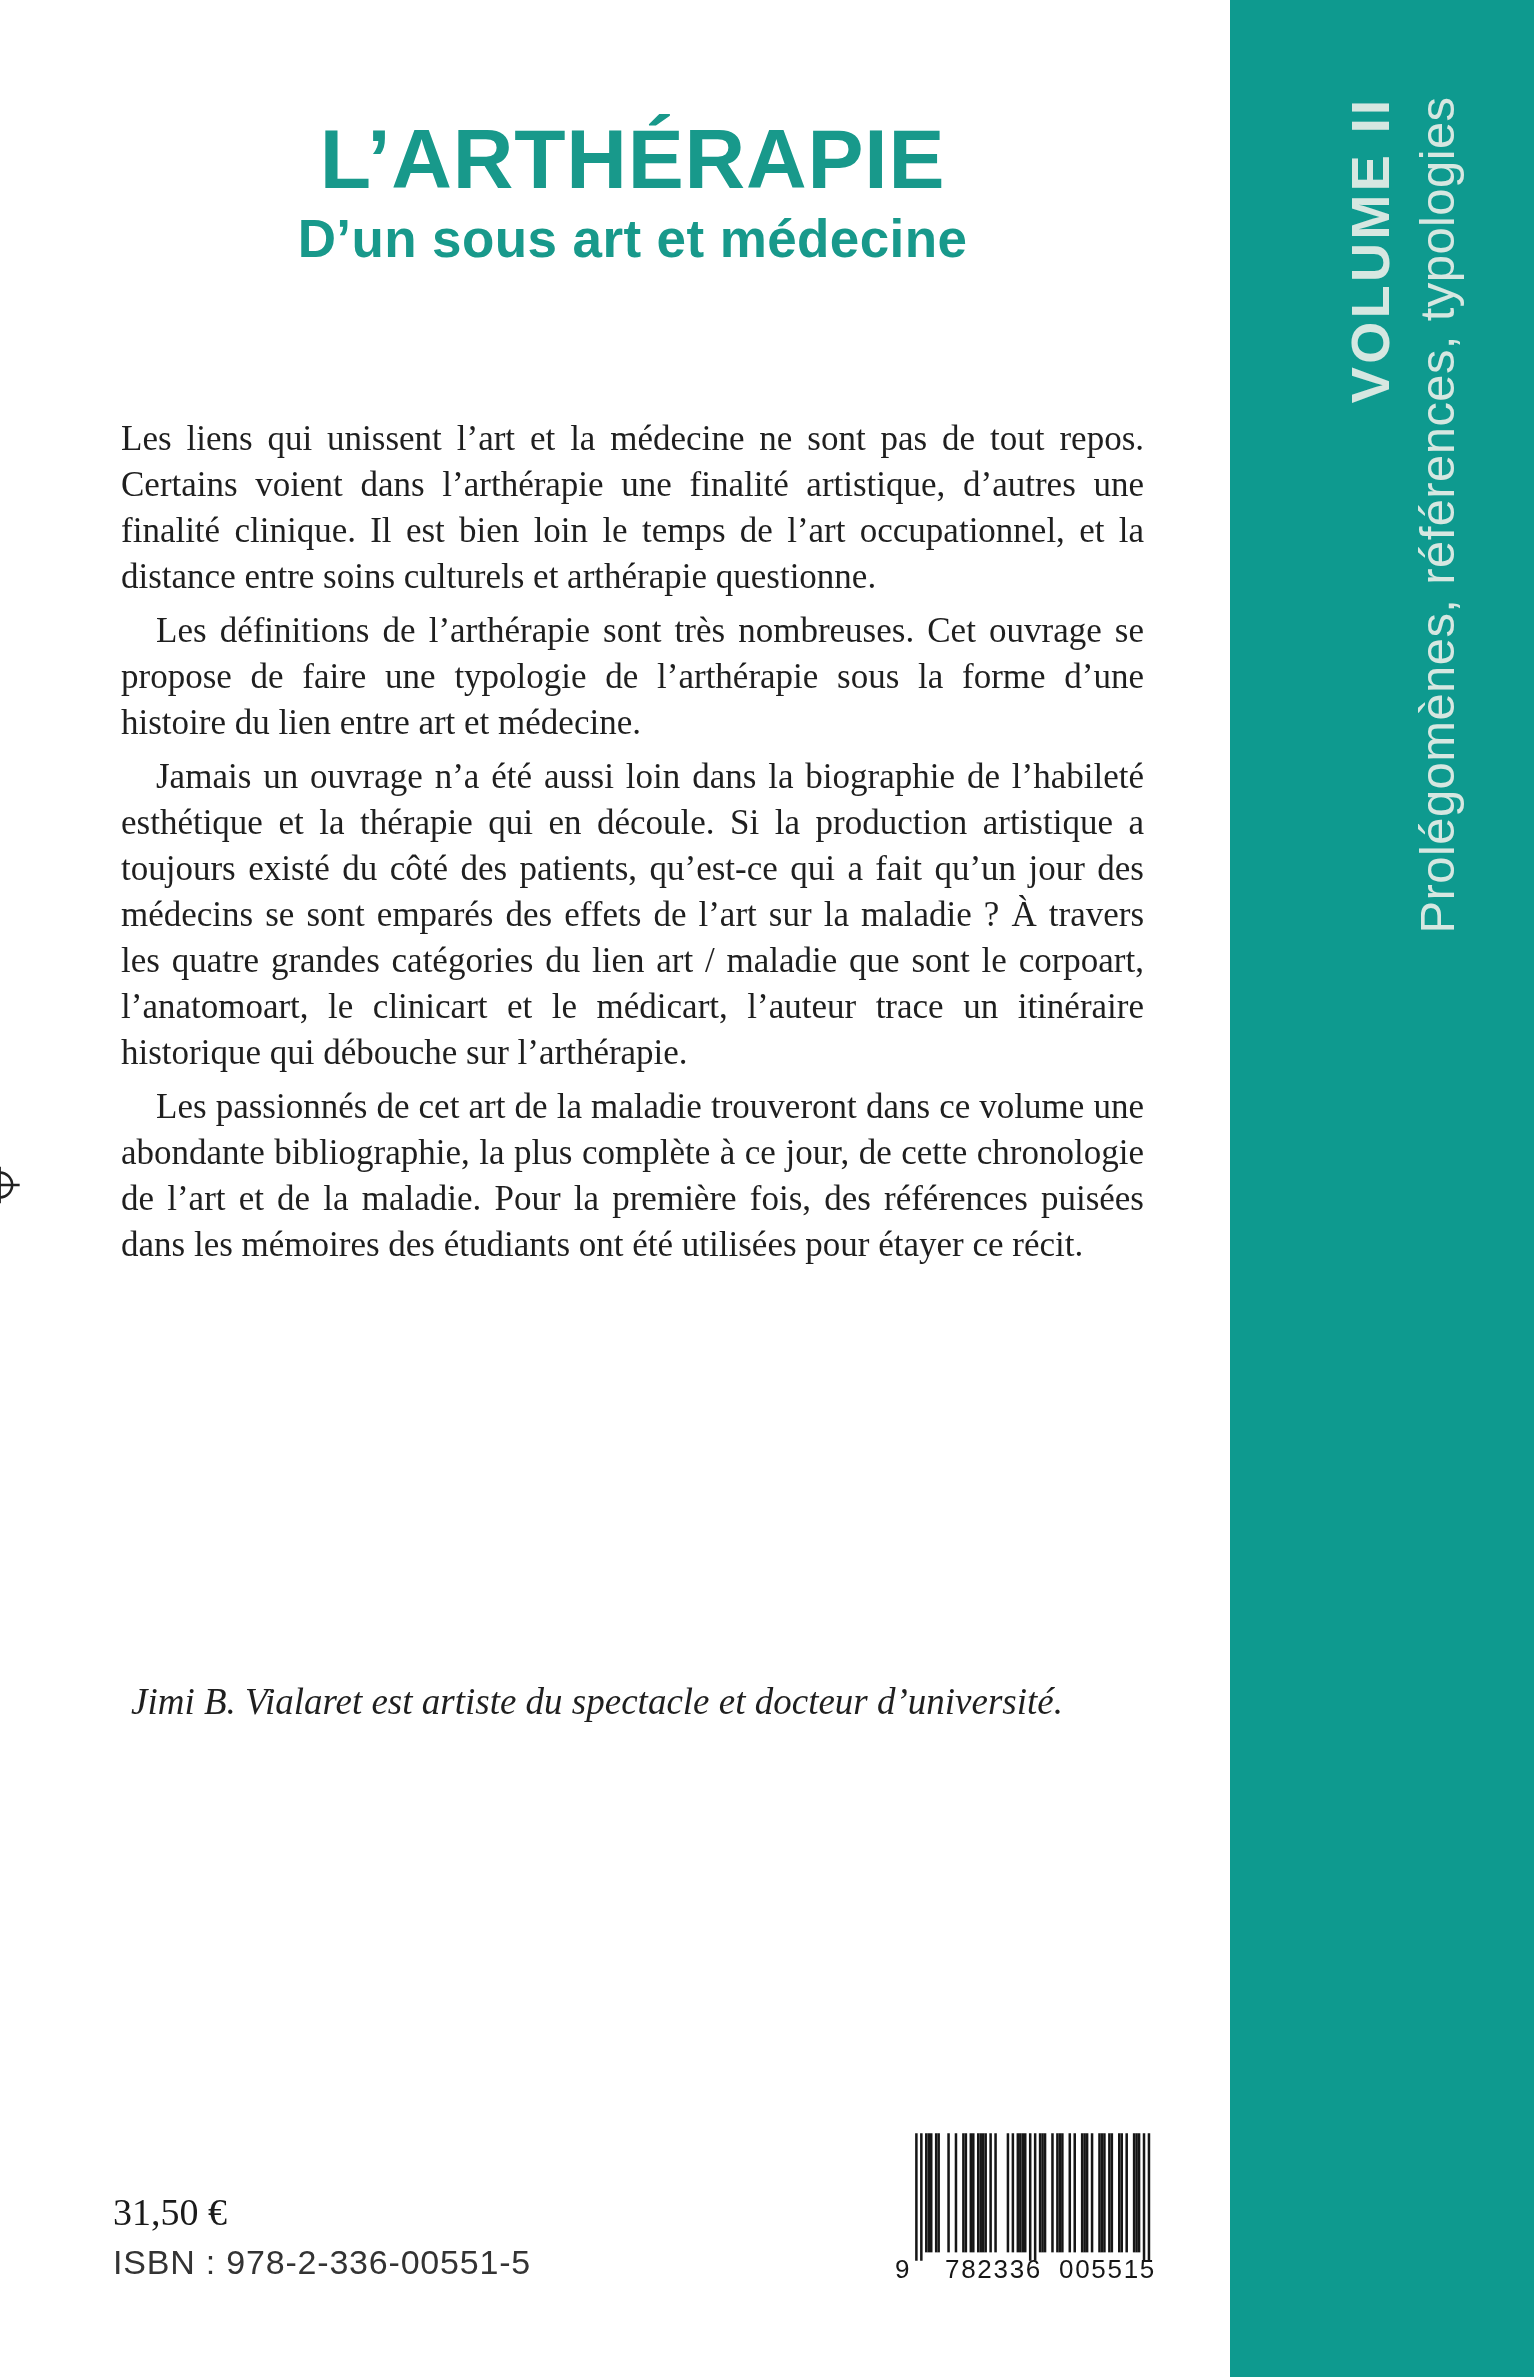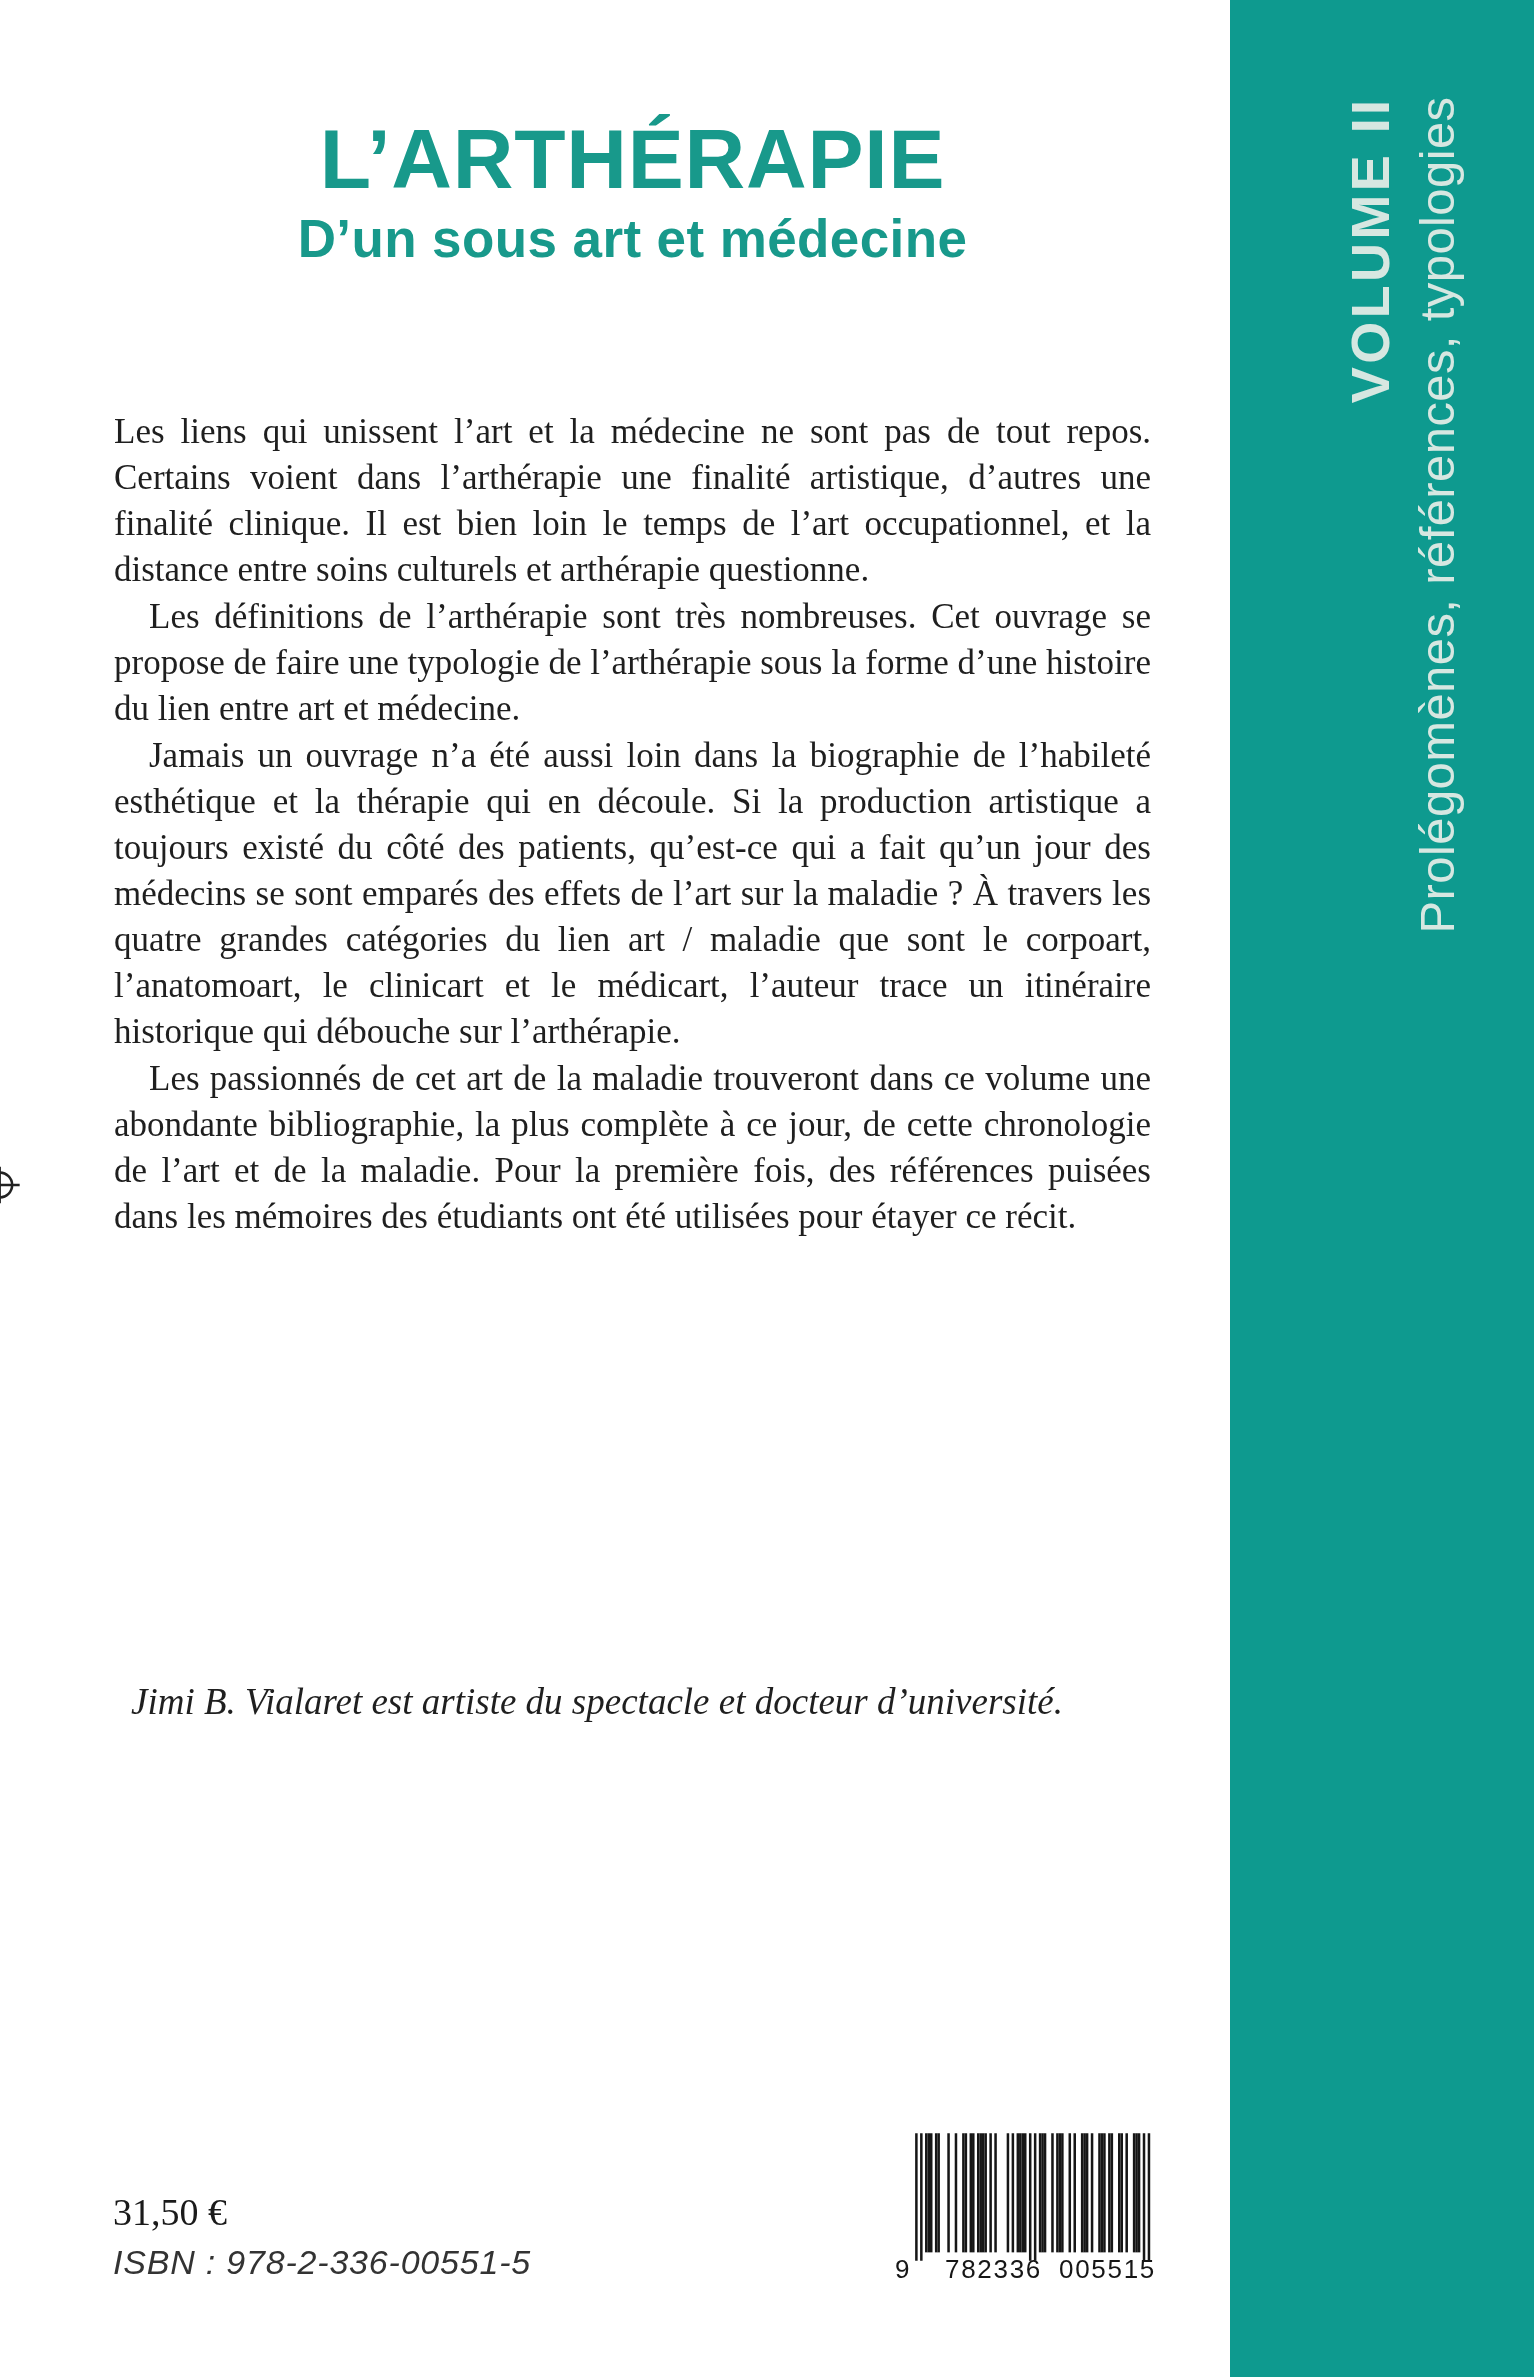--- a/index.html
+++ b/index.html
@@ -49,36 +49,36 @@
     margin:0;
     font-size:53px;font-weight:700;line-height:62px;letter-spacing:0.4px;
   }
   
   .blurb{
     position:absolute;left:113px;top:408px;width:1039px;
     font-size:35px;line-height:46px;
     color:#1F1F1F;
     text-align:justify;
   }
-  .blurb p{margin:1px;font-family:Liberation Serif, serif;}
+  .blurb p{margin:8px;font-family:Liberation Serif, serif;}
   .blurb p + p{text-indent:35px;}
   .author-note{
     position:absolute;left:131px;top:1641px;width:1023px;
     font-size:37px;line-height:47px;
     font-style:italic;color:#1F1F1F;
   }
   
   .price{
     position:absolute;left:113px;top:2190px;
     font-size:38px;color:#1a1a1a;
   }
   .isbn{
     position:absolute;left:113px;top:2243px;
     font-family:"Liberation Sans","DejaVu Sans",sans-serif;
-    font-size:34px;color:#333333;letter-spacing:0.8px;font-style:italic;
+    font-size:34px;color:#333333;letter-spacing:0.8px;
   }
   
   .barcode{
     position:absolute;left:895px;top:2133px;width:260px;height:151px;
     background:#ffffff;
   }
   .barcode svg{position:absolute;left:0;top:0;fill:#161616;}
   .barcode .digit{
     position:absolute;top:122px;
     font-family:"Liberation Sans","DejaVu Sans",sans-serif;

